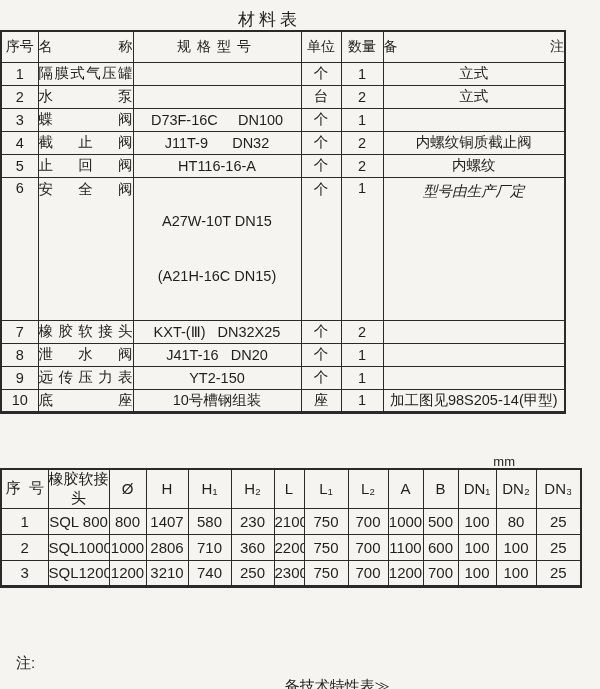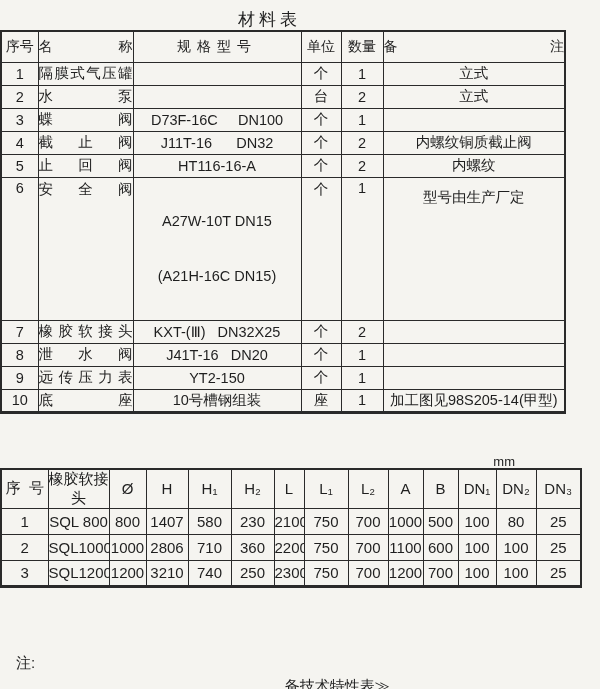--- a/index.html
+++ b/index.html
@@ -111,21 +111,21 @@
         <td>3</td>
         <td class="just name-c">蝶阀</td>
         <td class="spec-c">D73F-16C     DN100</td>
         <td>个</td>
         <td>1</td>
         <td class="remark-c"></td>
       </tr>
       <tr>
         <td>4</td>
         <td class="just name-c">截止阀</td>
-        <td class="spec-c">J11T-16      DN32</td>
+        <td class="spec-c">J11T-9      DN32</td>
         <td>个</td>
         <td>2</td>
         <td class="remark-c">内螺纹铜质截止阀</td>
       </tr>
       <tr>
         <td>5</td>
         <td class="just name-c">止回阀</td>
         <td class="spec-c">HT116-16-A</td>
         <td>个</td>
         <td>2</td>
@@ -133,21 +133,21 @@
       </tr>
       <tr class="tall">
         <td style="vertical-align:top; padding-top:2px;">6</td>
         <td class="just name-c" style="vertical-align:top; padding-top:2px;">安全阀</td>
         <td class="spec-c">
           <div>A27W-10T DN15</div>
           <div>(A21H-16C DN15)</div>
         </td>
         <td style="vertical-align:top; padding-top:2px;">个</td>
         <td style="vertical-align:top; padding-top:2px;">1</td>
-        <td class="remark-c" style="vertical-align:top; padding-top:10px;">型号由生产厂定</td>
+        <td class="remark-c" style="vertical-align:top; padding-top:4px;font-style:italic;">型号由生产厂定</td>
       </tr>
       <tr>
         <td>7</td>
         <td class="just name-c">橡胶软接头</td>
         <td class="spec-c">KXT-(Ⅲ)   DN32X25</td>
         <td>个</td>
         <td>2</td>
         <td class="remark-c"></td>
       </tr>
       <tr>

